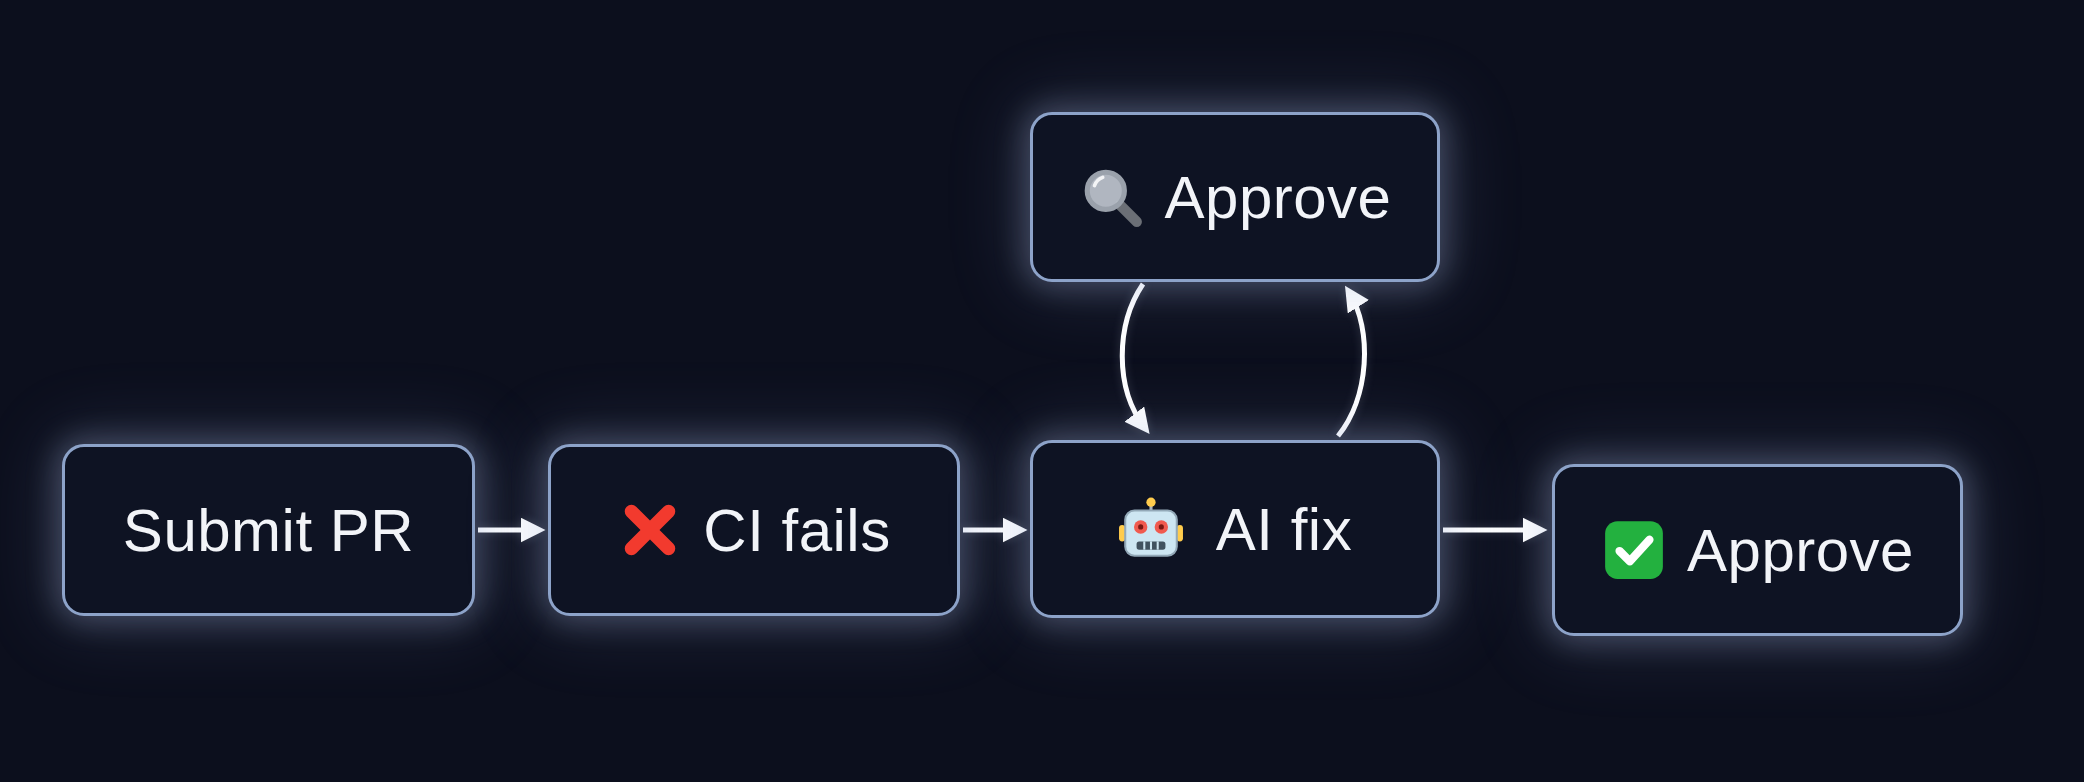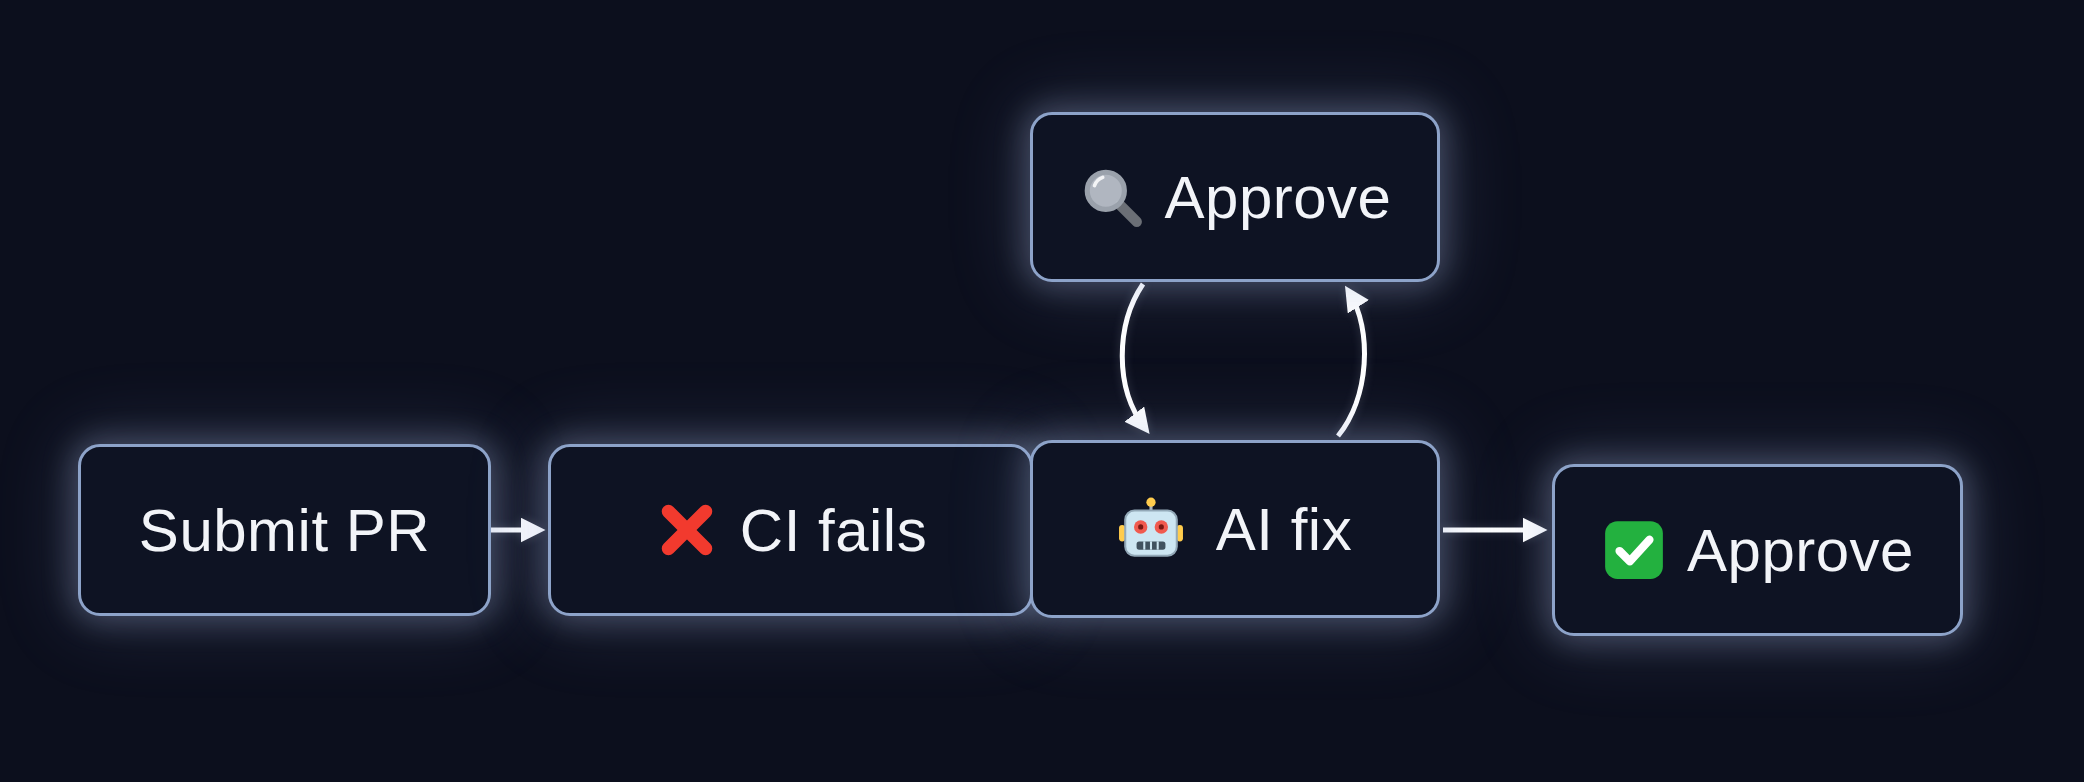--- a/index.html
+++ b/index.html
@@ -41,22 +41,22 @@
   }
   .node .icon {
     display: inline-flex;
     width: 66px;
     height: 66px;
     flex: 0 0 auto;
   }
   .node .icon svg { width: 100%; height: 100%; }
   .label { display: inline-block; }
 
-  #node-submit  { left: 78px;   top: 444px; width: 413px; height: 172px; }
-  #node-ci      { left: 548px;  top: 444px; width: 485px; height: 172px; }
+  #node-submit  { left: 62px;   top: 444px; width: 413px; height: 172px; }
+  #node-ci      { left: 548px;  top: 444px; width: 412px; height: 172px; }
   #node-ai      { left: 1030px; top: 440px; width: 410px; height: 178px; gap: 32px; }
   #node-approve { left: 1552px; top: 464px; width: 411px; height: 172px; }
   #node-verify  { left: 1030px; top: 112px; width: 410px; height: 170px; }
 </style>
 </head>
 <body>
 
 <div class="canvas">
 
   <svg class="edges" width="2084" height="782" viewBox="0 0 2084 782">

